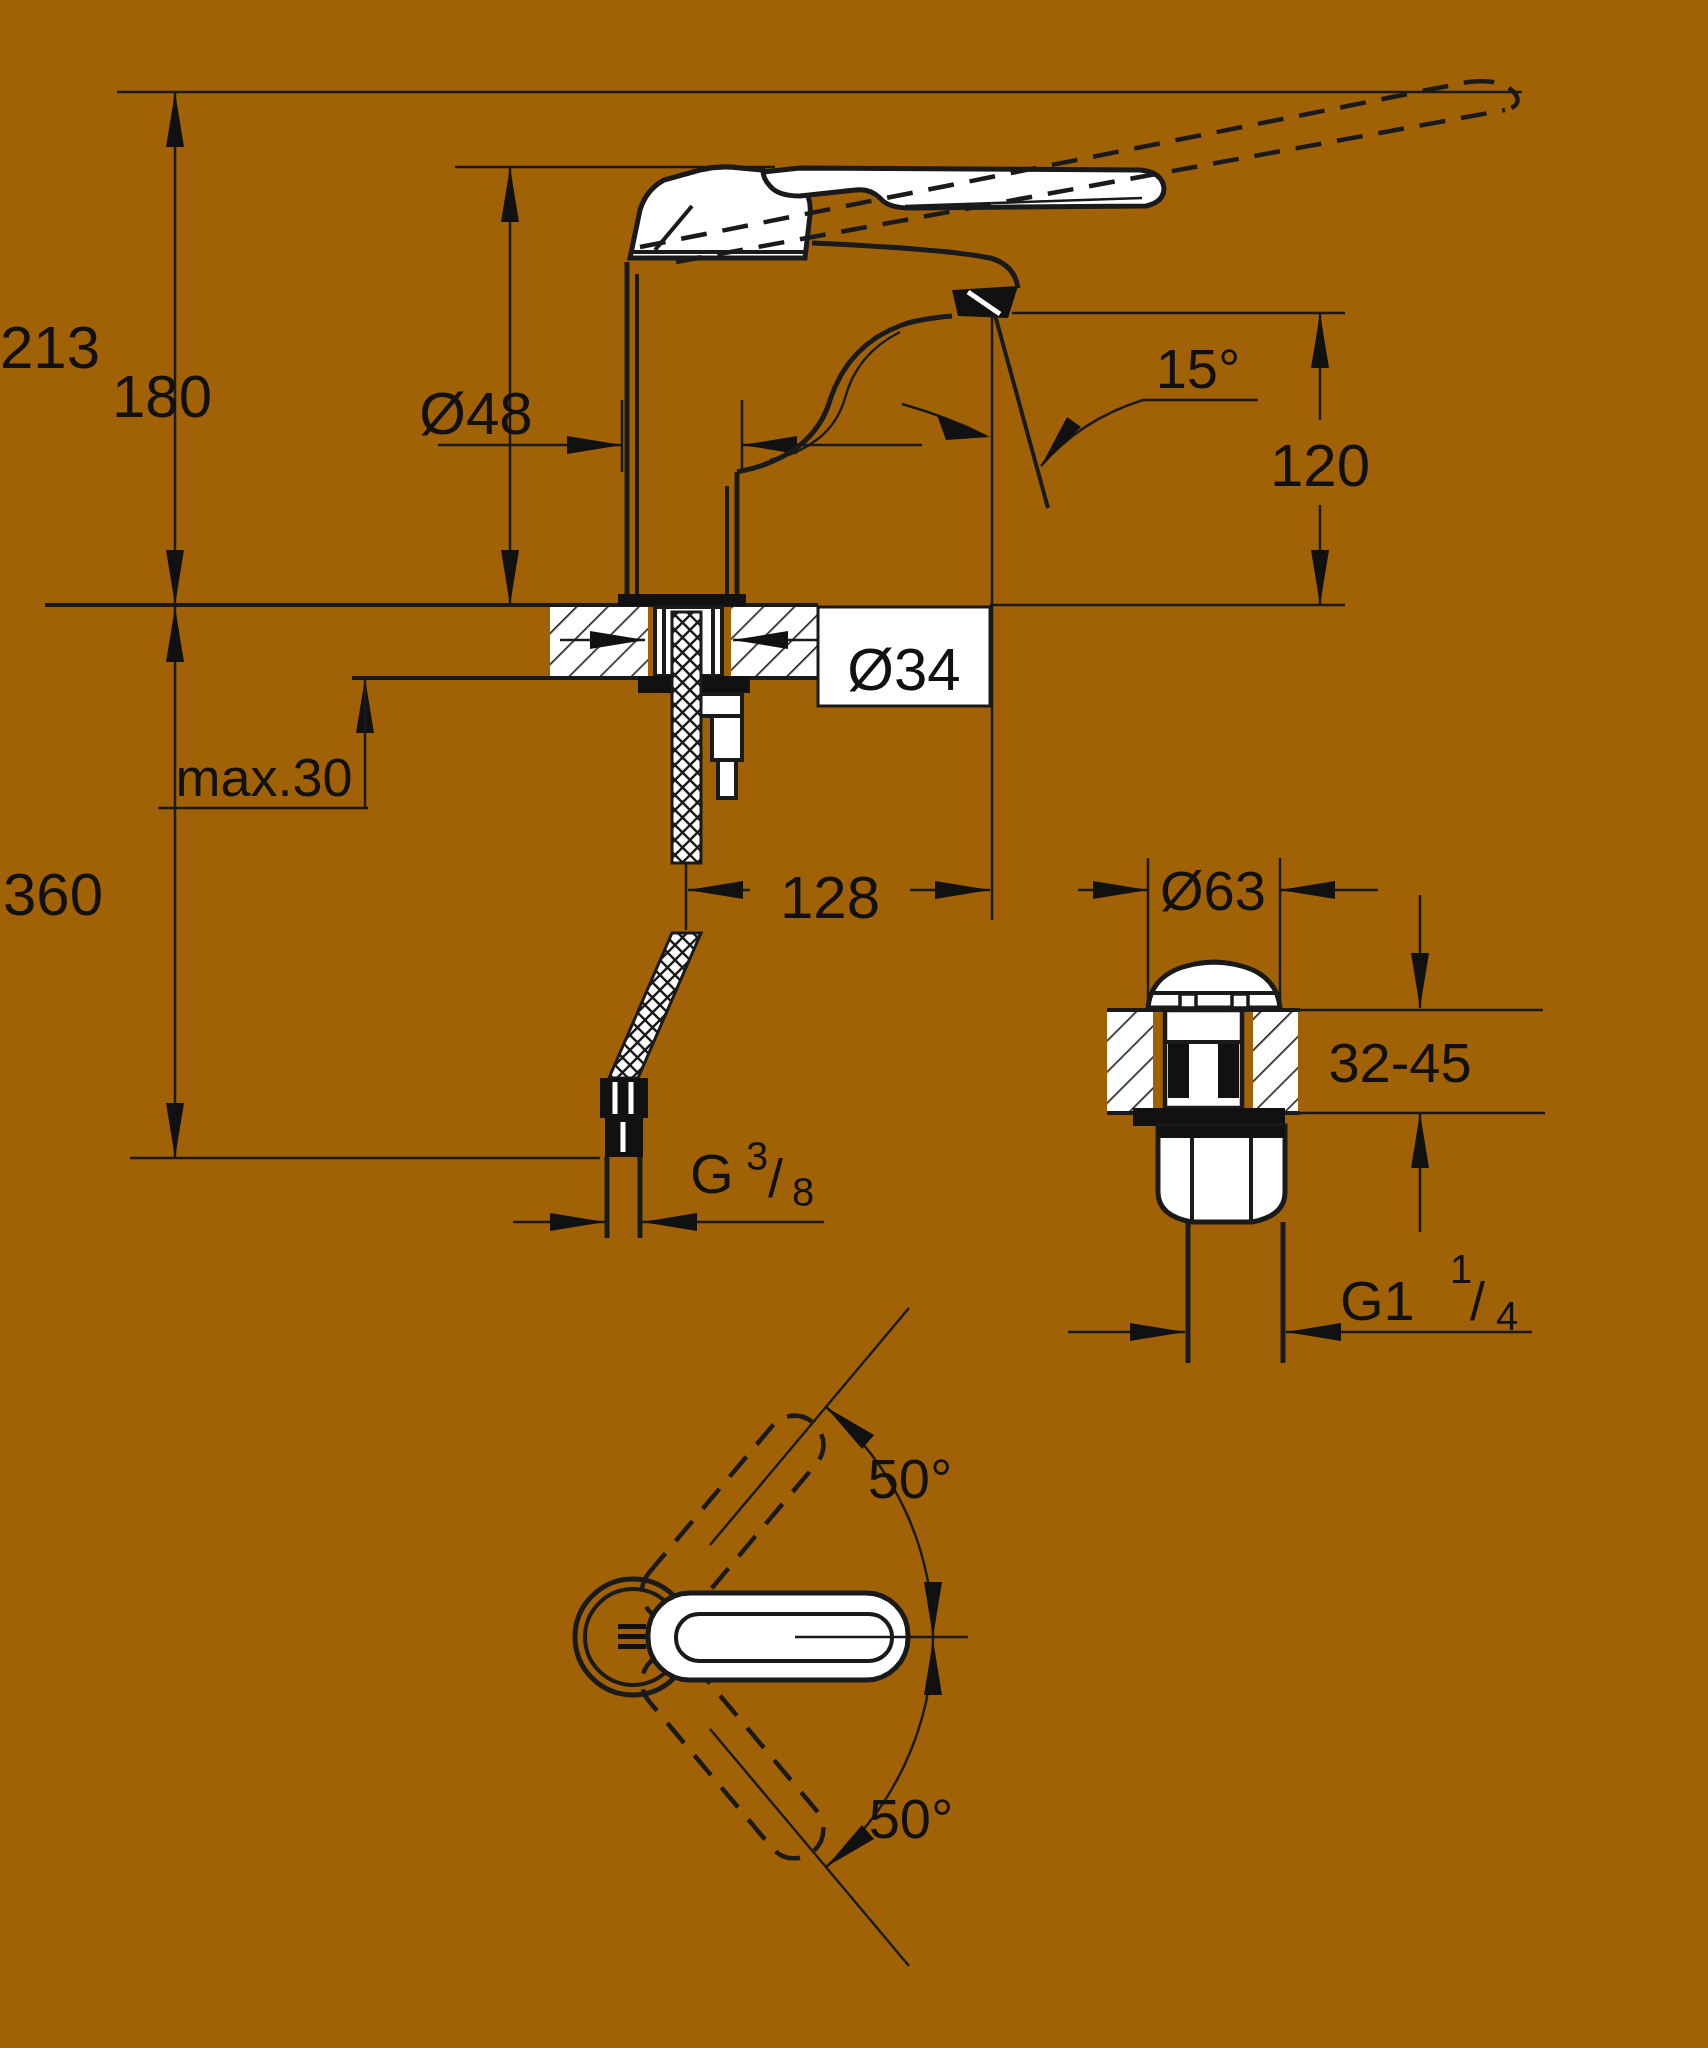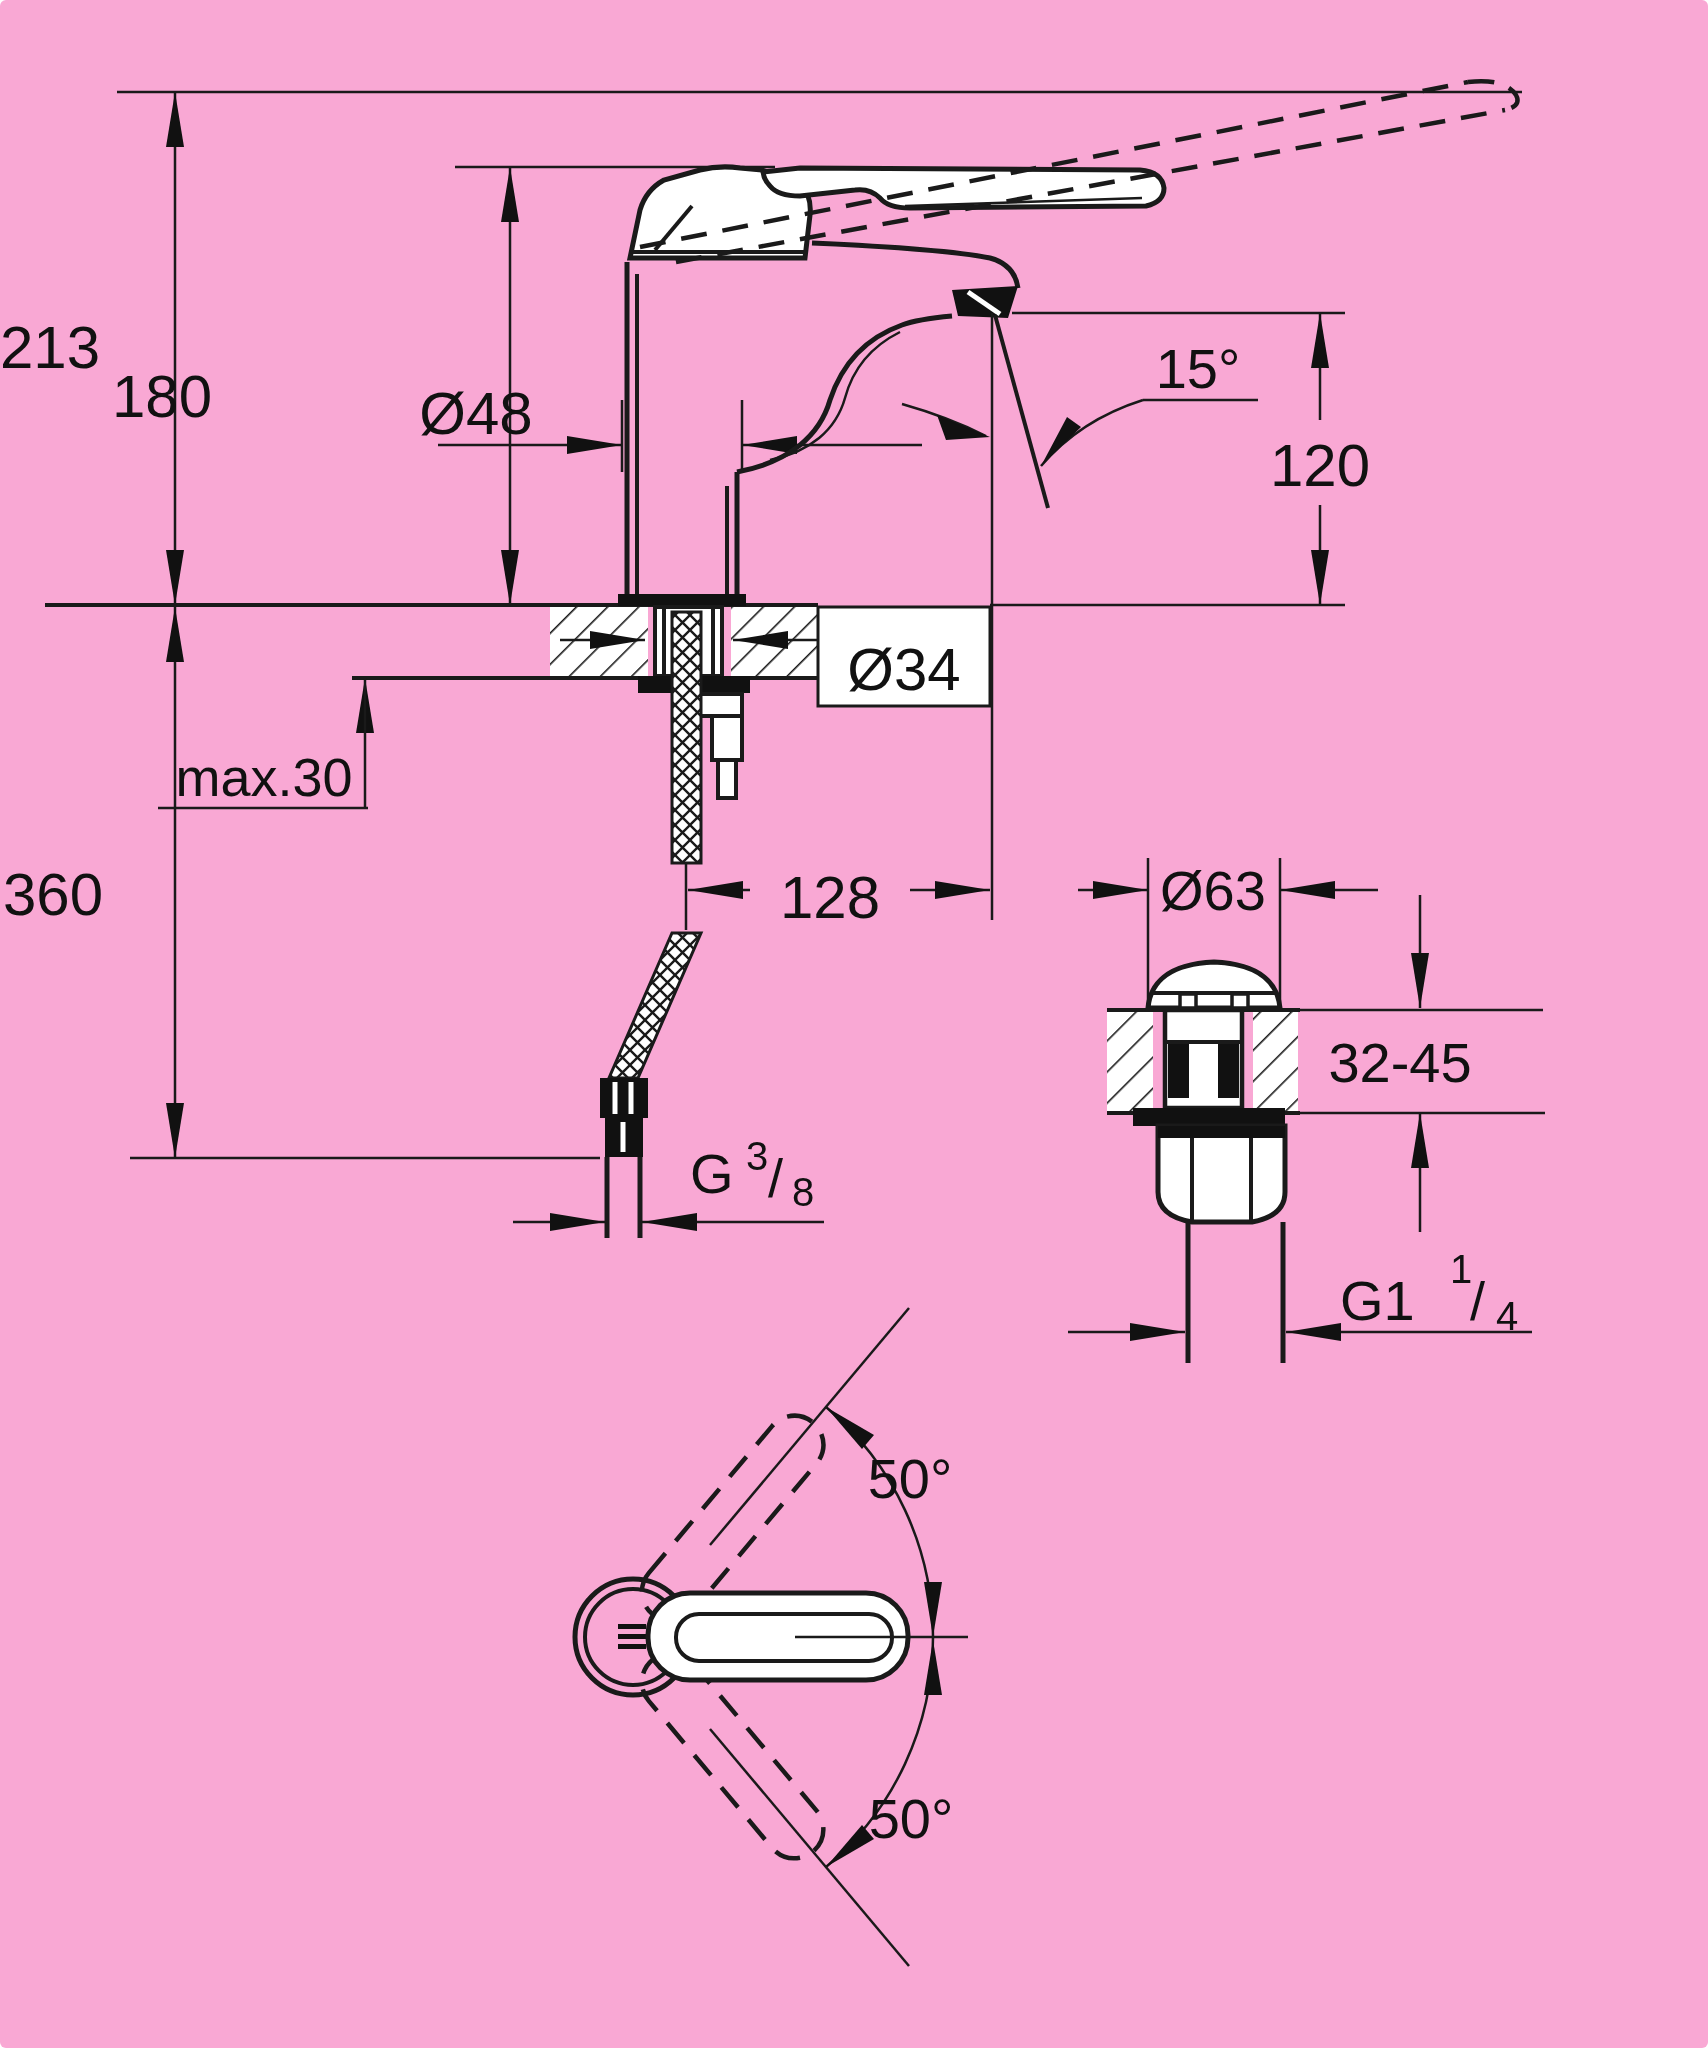--- a/index.html
+++ b/index.html
@@ -1,16 +1,16 @@
 <!DOCTYPE html>
 <html><head>
 <meta charset="utf-8">
 <style>
   html,body{margin:0;padding:0;background:#ffffff;}
-  .stage{width:1708px;height:2048px;background:#f9a8d4;position:relative;border-radius:6px;}
+  .stage{width:1708px;height:2048px;background:#a16207;position:relative;}
   svg{display:block;}
   .thin{stroke:#1a1a1a;stroke-width:2.5;fill:none;}
   .med{stroke:#1a1a1a;stroke-width:4;fill:none;}
   .out{stroke:#1a1a1a;stroke-width:5;fill:none;}
   .outw{stroke:#1a1a1a;stroke-width:5;fill:#ffffff;}
   .dark{fill:#111111;stroke:none;}
   .dash{stroke:#1a1a1a;stroke-width:4.5;fill:none;stroke-dasharray:26 16;}
   .lbl{font-family:"Liberation Sans","DejaVu Sans",sans-serif;fill:#111;font-size:60px;}
   .lbl56{font-family:"Liberation Sans","DejaVu Sans",sans-serif;fill:#111;font-size:56px;}
   .lbl54{font-family:"Liberation Sans","DejaVu Sans",sans-serif;fill:#111;font-size:54px;}

